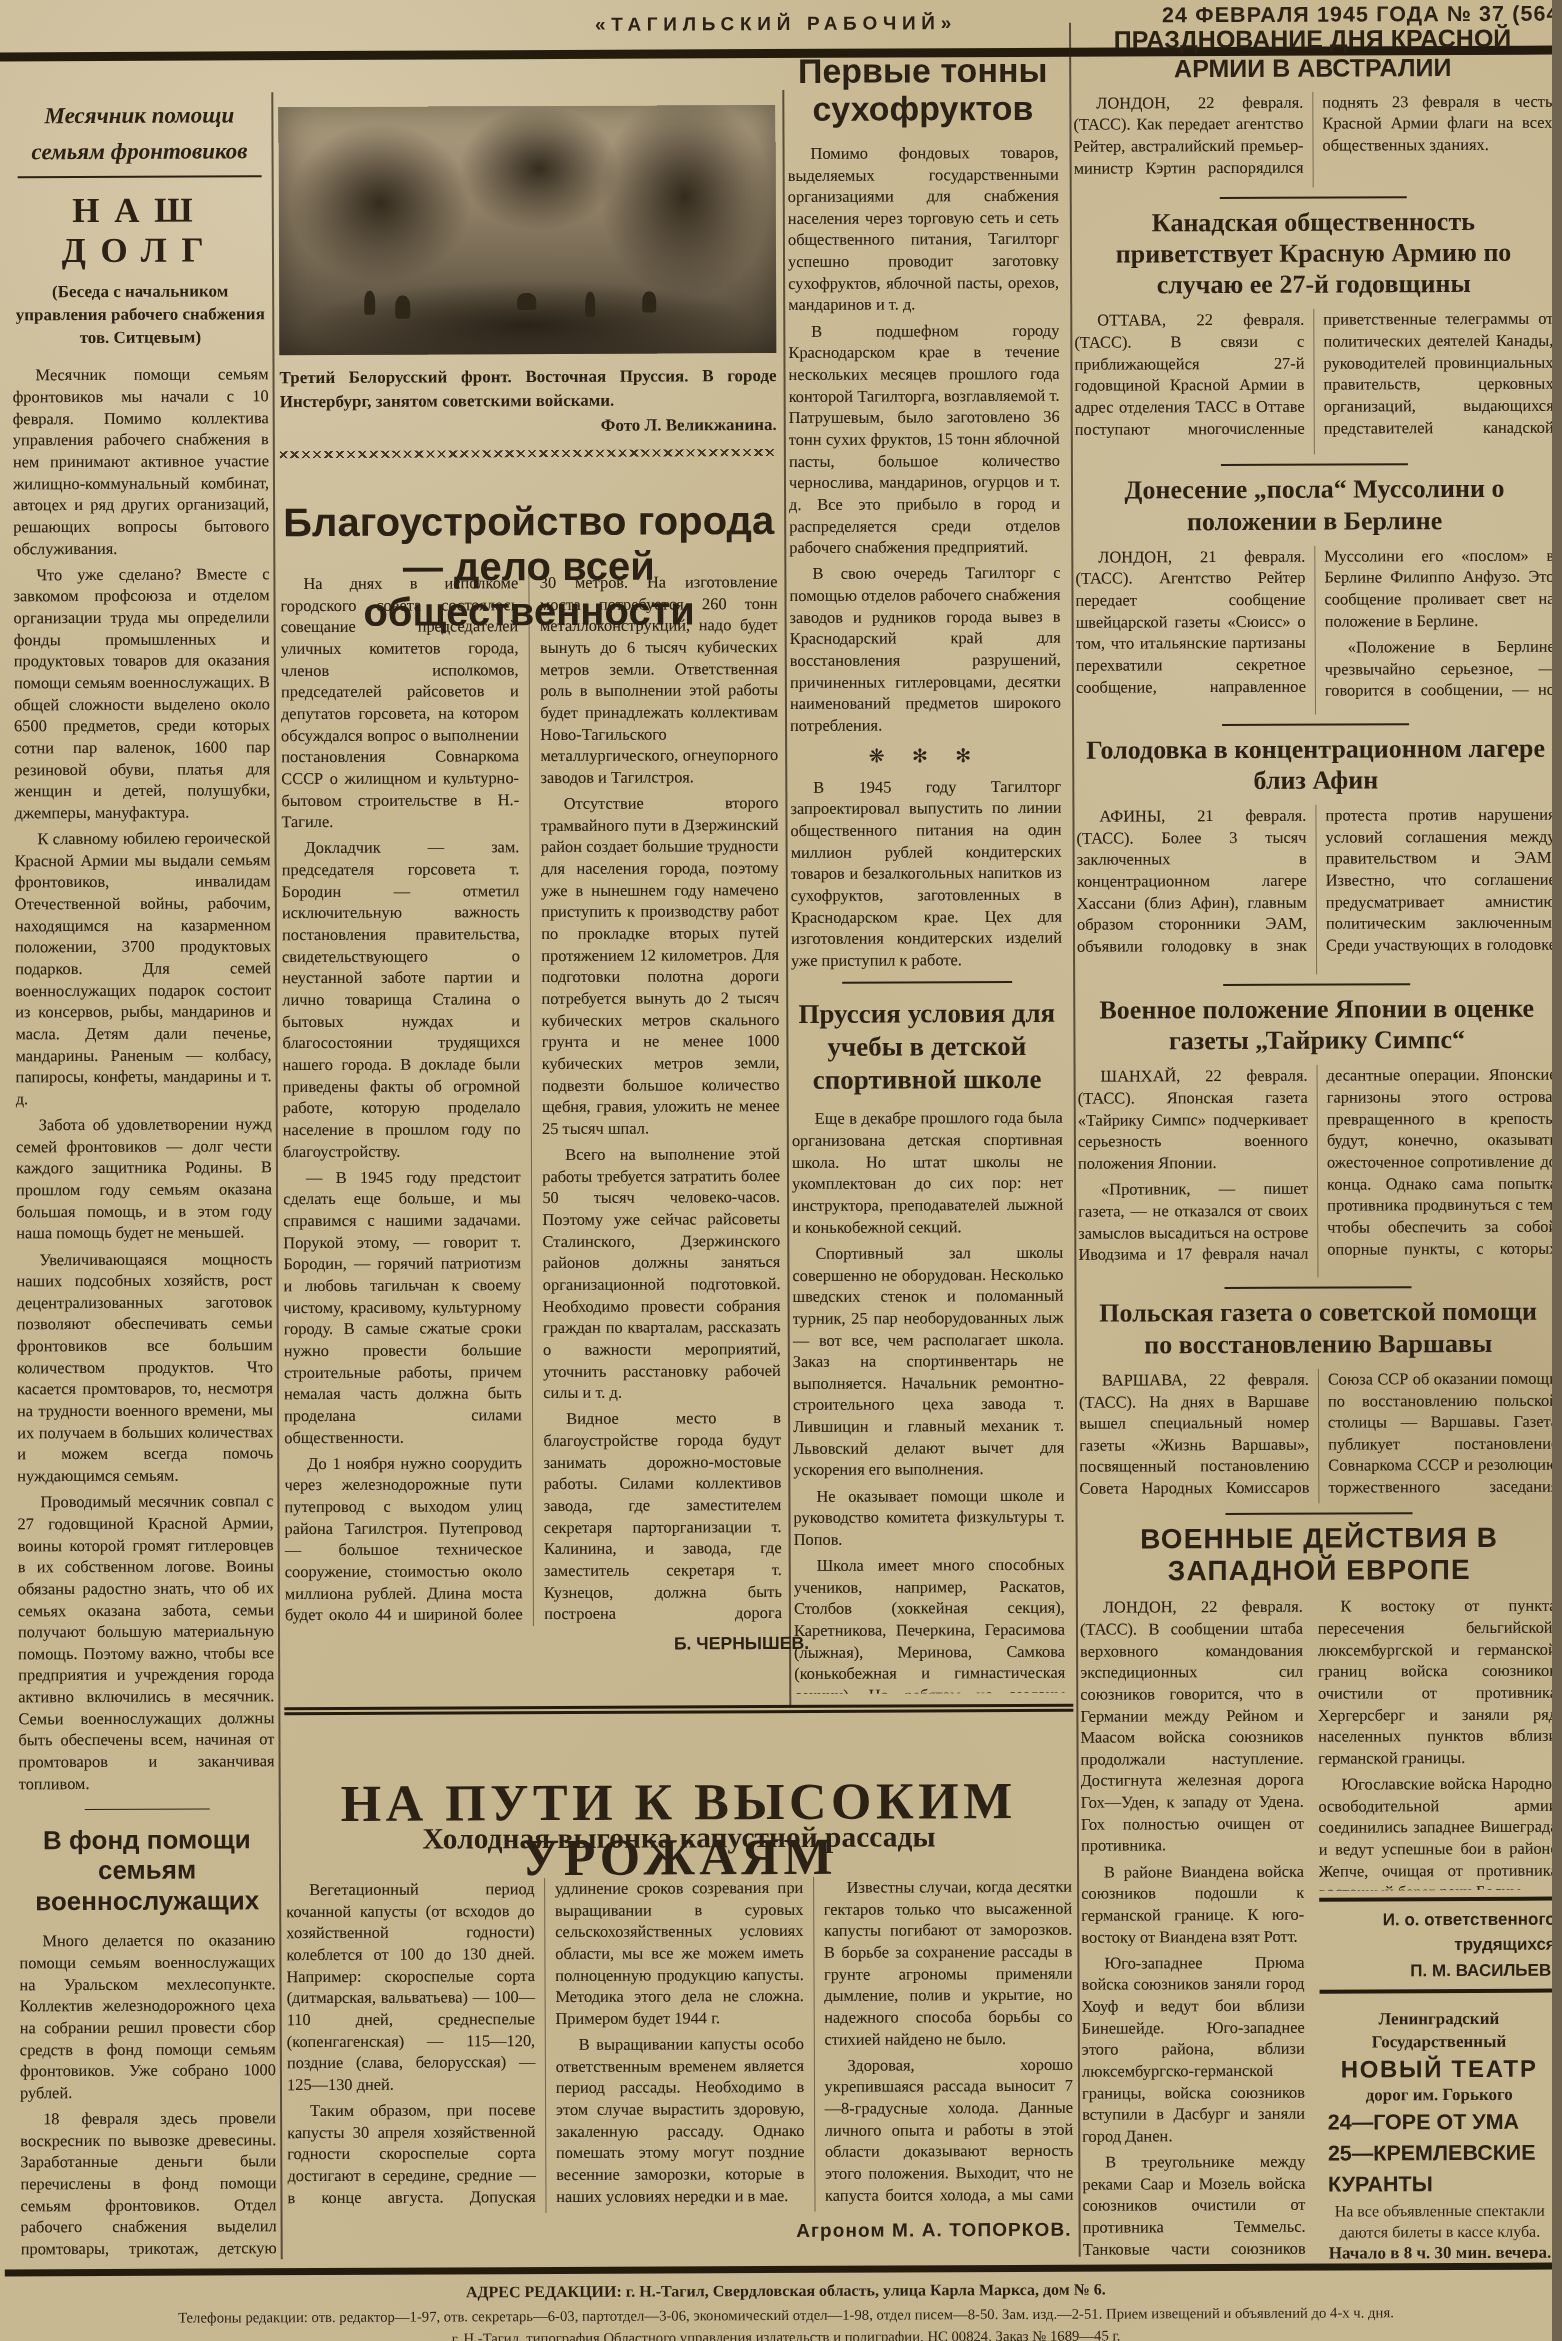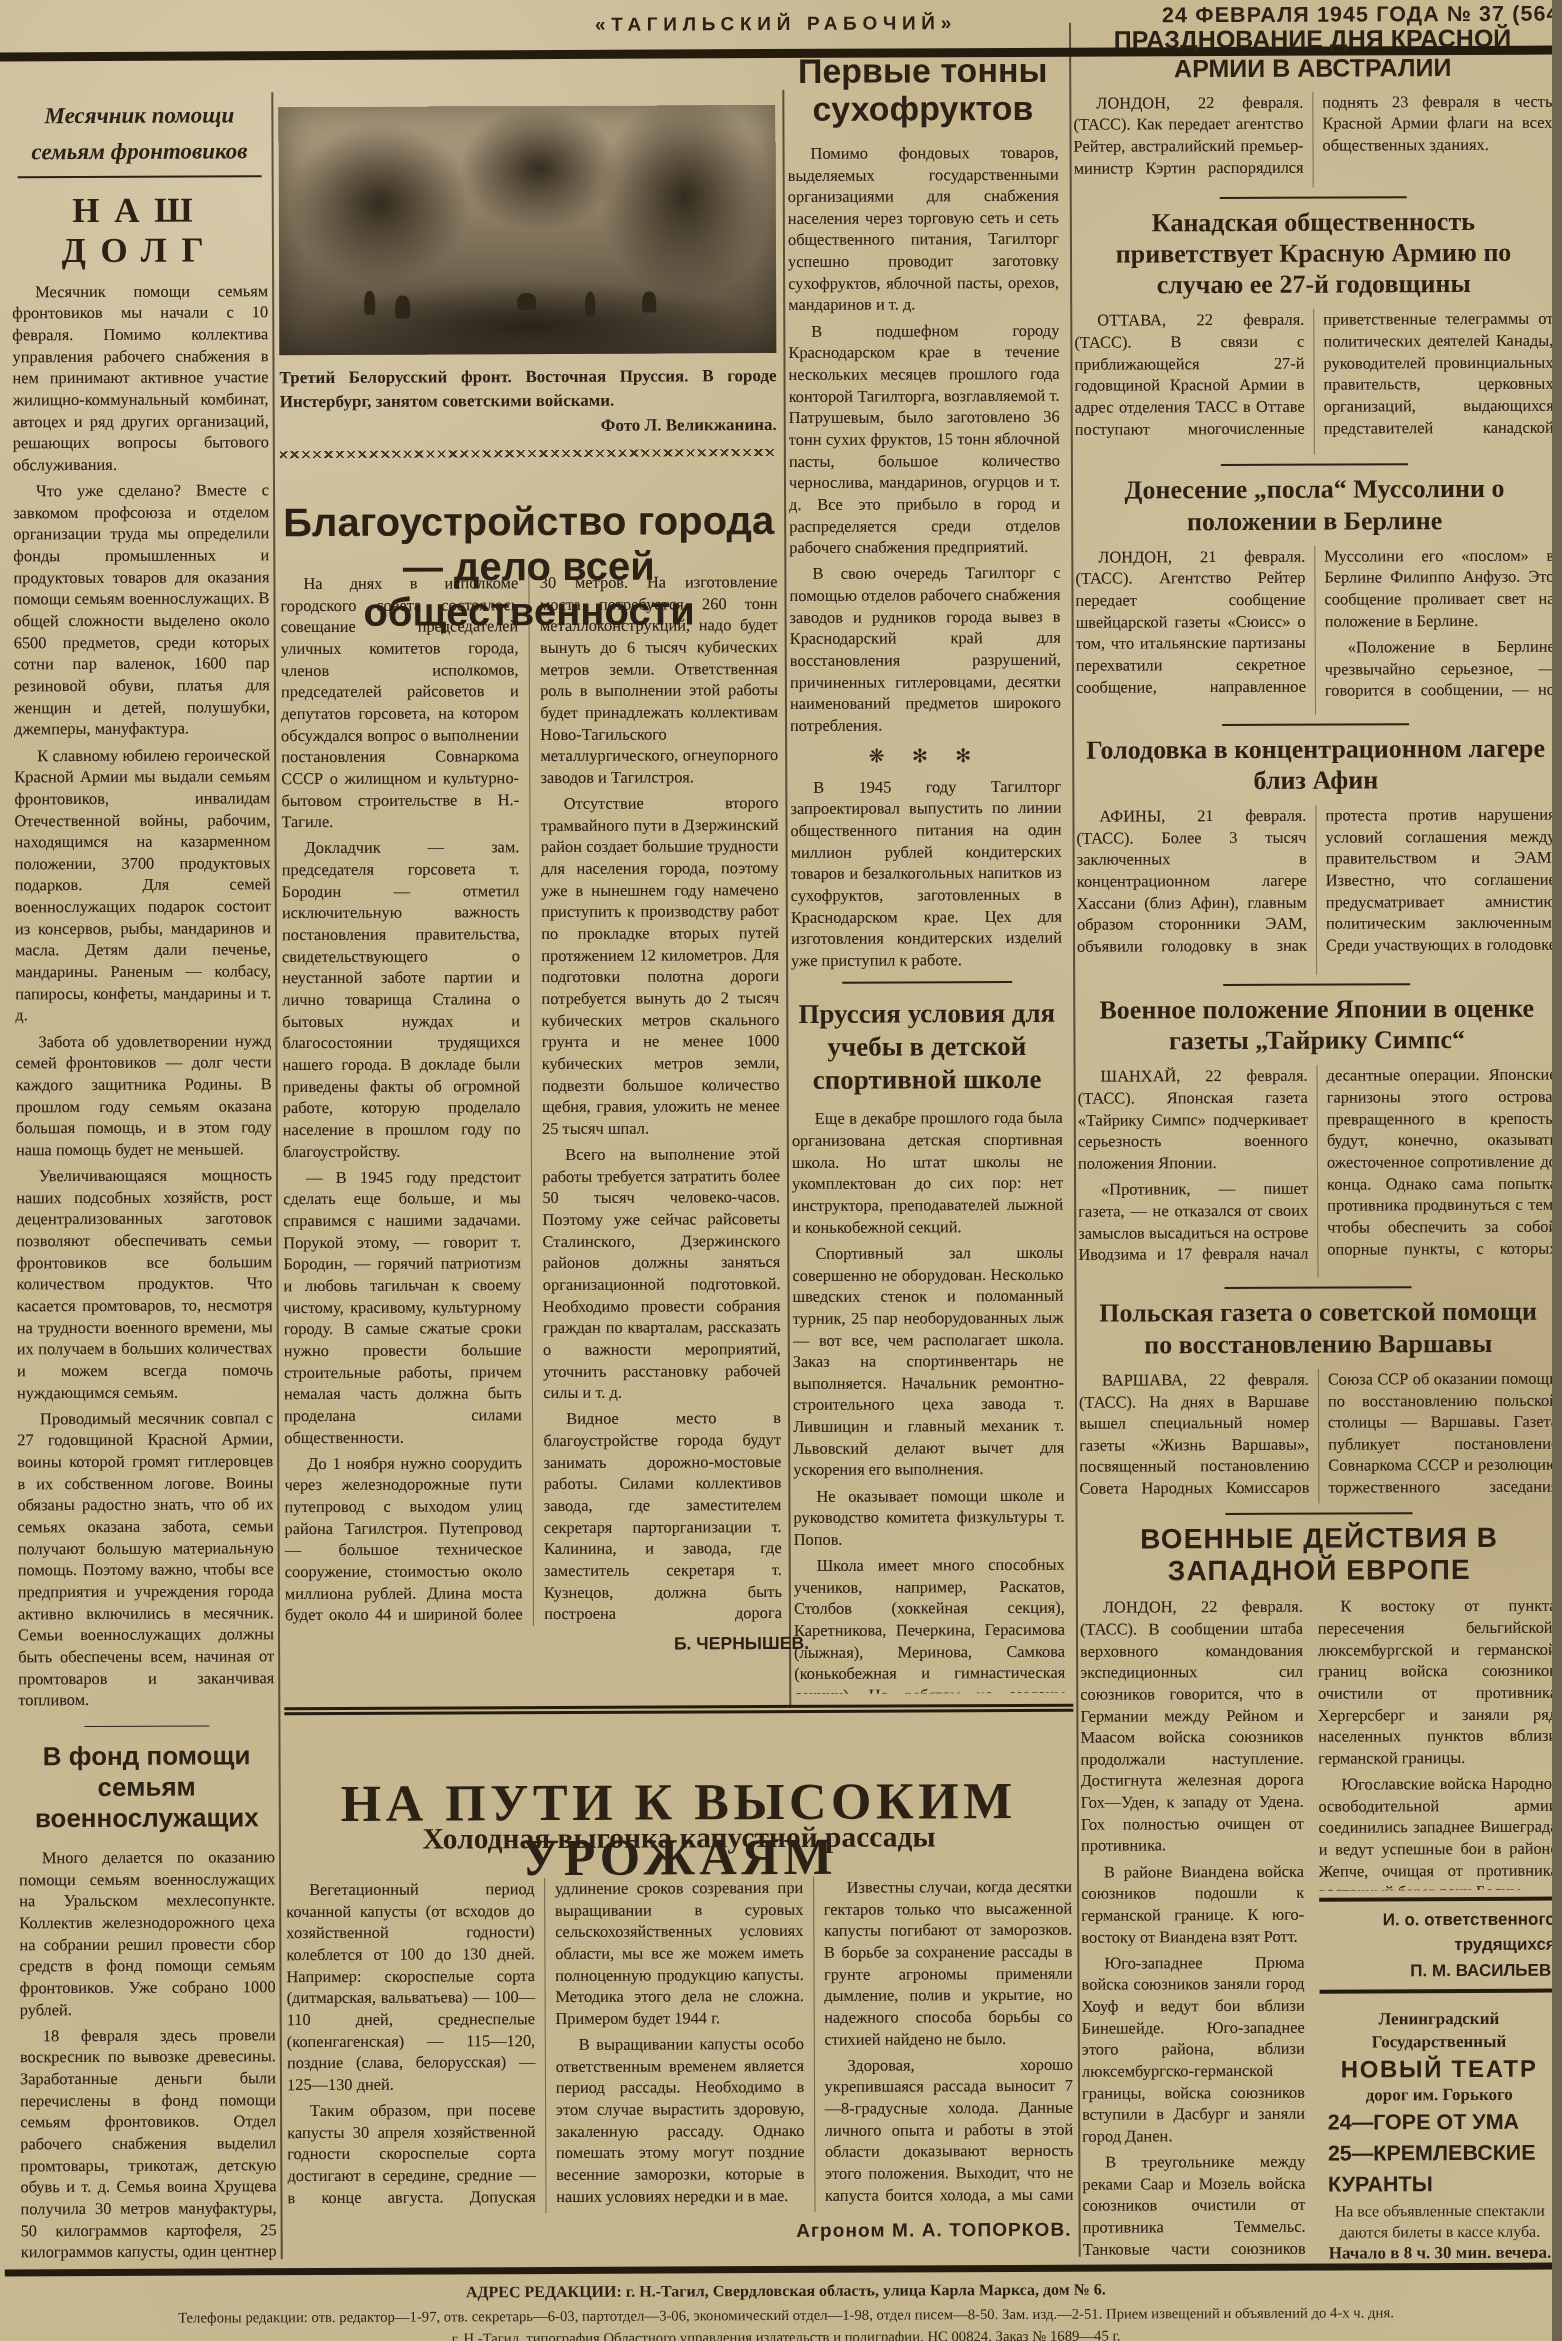--- a/index.html
+++ b/index.html
@@ -113,20 +113,21 @@
   <div class="hrule" id="hr-top"></div>
   <div class="vrule" id="vr1"></div>
   <div class="vrule" id="vr2"></div>
   <div class="vrule" id="vr3"></div>
   <div class="hrule" id="hr-mid"></div>
   <div class="hrule" id="hr-bot"></div>
 
   <div id="col-left">
     <div class="kicker">Месячник помощи семьям фронтовиков</div>
     <h1 id="h-dolg">НАШ ДОЛГ</h1>
+    <div class="sub">(Беседа с начальником управления рабочего снабжения тов. Ситцевым)</div>
     <p class="p">Месячник помощи семьям фронтовиков мы начали с 10 февраля. Помимо коллектива управления рабочего снабжения в нем принимают активное участие жилищно-коммунальный комбинат, автоцех и ряд других организаций, решающих вопросы бытового обслуживания.</p>
     <p class="p">Что уже сделано? Вместе с завкомом профсоюза и отделом организации труда мы определили фонды промышленных и продуктовых товаров для оказания помощи семьям военнослужащих. В общей сложности выделено около 6500 предметов, среди которых сотни пар валенок, 1600 пар резиновой обуви, платья для женщин и детей, полушубки, джемперы, мануфактура.</p>
     <p class="p">К славному юбилею героической Красной Армии мы выдали семьям фронтовиков, инвалидам Отечественной войны, рабочим, находящимся на казарменном положении, 3700 продуктовых подарков. Для семей военнослужащих подарок состоит из консервов, рыбы, мандаринов и масла. Детям дали печенье, мандарины. Раненым — колбасу, папиросы, конфеты, мандарины и т. д.</p>
     <p class="p">Забота об удовлетворении нужд семей фронтовиков — долг чести каждого защитника Родины. В прошлом году семьям оказана большая помощь, и в этом году наша помощь будет не меньшей.</p>
     <p class="p">Увеличивающаяся мощность наших подсобных хозяйств, рост децентрализованных заготовок позволяют обеспечивать семьи фронтовиков все большим количеством продуктов. Что касается промтоваров, то, несмотря на трудности военного времени, мы их получаем в больших количествах и можем всегда помочь нуждающимся семьям.</p>
     <p class="p">Проводимый месячник совпал с 27 годовщиной Красной Армии, воины которой громят гитлеровцев в их собственном логове. Воины обязаны радостно знать, что об их семьях оказана забота, семьи получают большую материальную помощь. Поэтому важно, чтобы все предприятия и учреждения города активно включились в месячник. Семьи военнослужащих должны быть обеспечены всем, начиная от промтоваров и заканчивая топливом.</p>
     <div class="sep-l"></div>
     <h2 class="h-left-sans">В фонд помощи семьям военнослужащих</h2>
     <p class="p">Много делается по оказанию помощи семьям военнослужащих на Уральском мехлесопункте. Коллектив железнодорожного цеха на собрании решил провести сбор средств в фонд помощи семьям фронтовиков. Уже собрано 1000 рублей.</p>
     <p class="p">18 февраля здесь провели воскресник по вывозке древесины. Заработанные деньги были перечислены в фонд помощи семьям фронтовиков. Отдел рабочего снабжения выделил промтовары, трикотаж, детскую обувь и т. д. Семья воина Хрущева получила 30 метров мануфактуры, 50 килограммов картофеля, 25 килограммов капусты, один центнер дров.</p>

